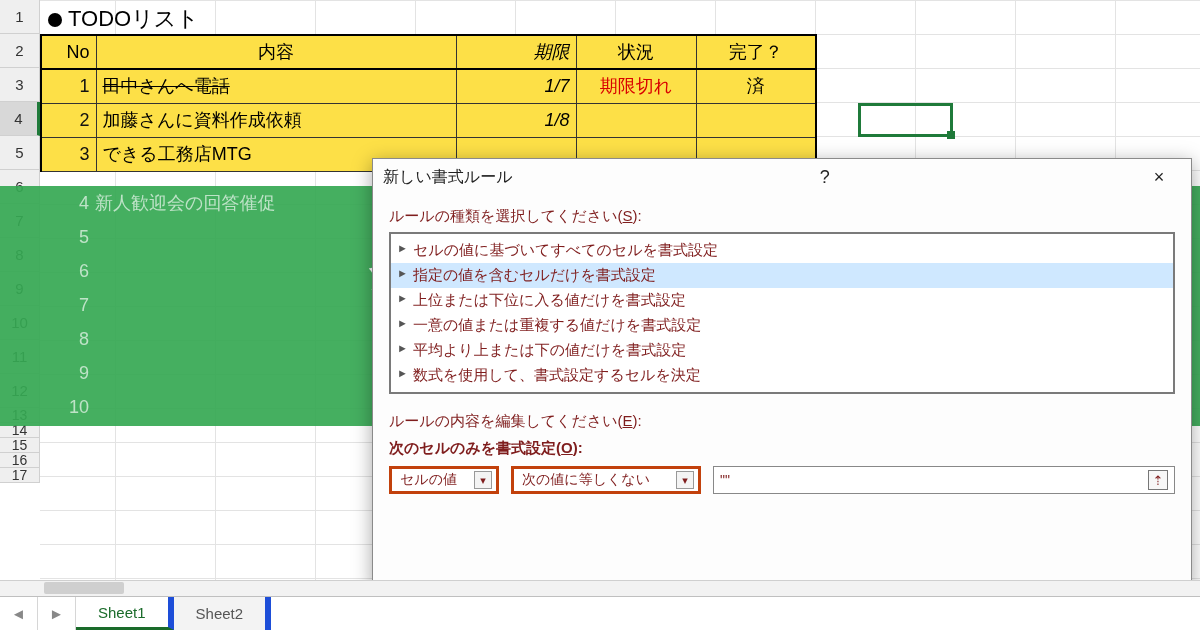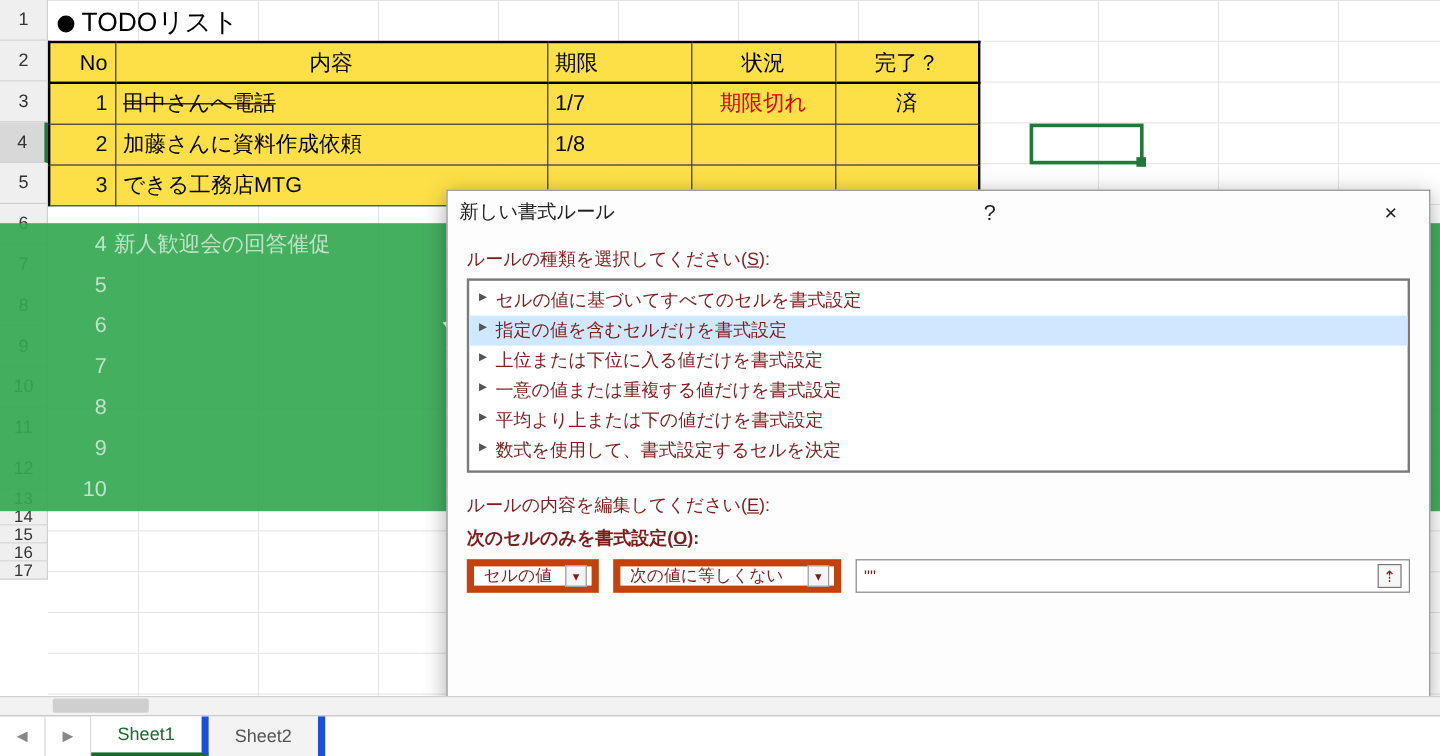--- a/index.html
+++ b/index.html
@@ -25,21 +25,21 @@
   .title { position:absolute; left:8px; top:4px; font-size:22px; font-weight:500;}
   .bullet { display:inline-block; width:14px; height:14px; border-radius:50%; background:#000; margin-right:6px; vertical-align:-1px;}
 
   table.todo { position:absolute; left:0; top:34px; border-collapse:collapse; table-layout:fixed; }
   table.todo th, table.todo td { border:1px solid #333; height:34px; font-size:18px; padding:0 6px; background:#fde047;}
   table.todo th { border-top:2px solid #000; border-bottom:2px solid #000; font-weight:500;}
   table.todo th:first-child, table.todo td:first-child { border-left:2px solid #000;}
   table.todo th:last-child, table.todo td:last-child { border-right:2px solid #000;}
   .c-no  { width:55px; text-align:right;}
   .c-txt { width:360px; }
-  .c-dl  { width:120px; text-align:left;}
+  .c-dl  { width:120px; text-align:right;font-style:italic;}
   .c-st  { width:120px; text-align:center;}
   .c-dn  { width:120px; text-align:center;}
   td.c-no { color:#111;}
   .strike { text-decoration: line-through; }
   .red { color:#d90000; }
 
   
   .greenbar { position:absolute; left:0; top:186px; width:1200px; height:240px; background:#35a853; opacity:.92;}
   .greentxt { position:absolute; left:0; top:186px; width:1200px; height:240px; display:flex; flex-direction:column;
               align-items:center; justify-content:center; color:#fff; font-size:64px; font-weight:400; letter-spacing:2px;
@@ -58,21 +58,21 @@
   .help{ width:44px; height:28px; display:flex; align-items:center; justify-content:center; font-size:18px;}
   .dlg-body { padding:8px 16px 12px; font-size:15px; color:#7f1d1d;}
   .dlg-label { margin:4px 0 6px; }
   .rulelist { border:2px solid #7a7a7a; padding:4px 0; background:#fff; }
   .rulelist .opt { padding:3px 10px 3px 22px; position:relative; font-size:15px; }
   .rulelist .opt::before{content:"►"; position:absolute; left:6px; top:4px; font-size:11px; color:#555;}
   .rulelist .opt.sel { background:#cfe8ff;}
   .sectionlbl { margin:18px 0 8px; font-size:15px; }
   .bold { font-weight:700; font-size:15px; margin:4px 0 8px;}
   .controls { display:flex; gap:12px; align-items:center;}
-  .combo { display:flex; align-items:center; border:6px solid #c2410c; height:28px; background:#fff; padding:0 4px 0 8px;
+  .combo { display:flex; align-items:center; border:3px solid #c2410c; height:28px; background:#fff; padding:0 4px 0 8px;
            font-size:14px; min-width:110px; justify-content:space-between;}
   .combo .chev { width:18px; height:18px; border:1px solid #999; display:flex; align-items:center;justify-content:center;
                  font-size:11px; background:#f4f4f4; margin-left:8px;}
   .txtbox { flex:1; display:flex; align-items:center; border:1px solid #888; height:28px; background:#fff;
             font-size:14px; padding:0 6px; justify-content:space-between;}
   .pick { width:20px; height:20px; border:1px solid #777; display:flex;align-items:center;justify-content:center;
           font-size:13px; background:#f7f7f7;}
 
   
   .tabs { position:absolute; left:0; bottom:0; height:34px; width:100%; background:#fff; border-top:1px solid #bfbfbf;

